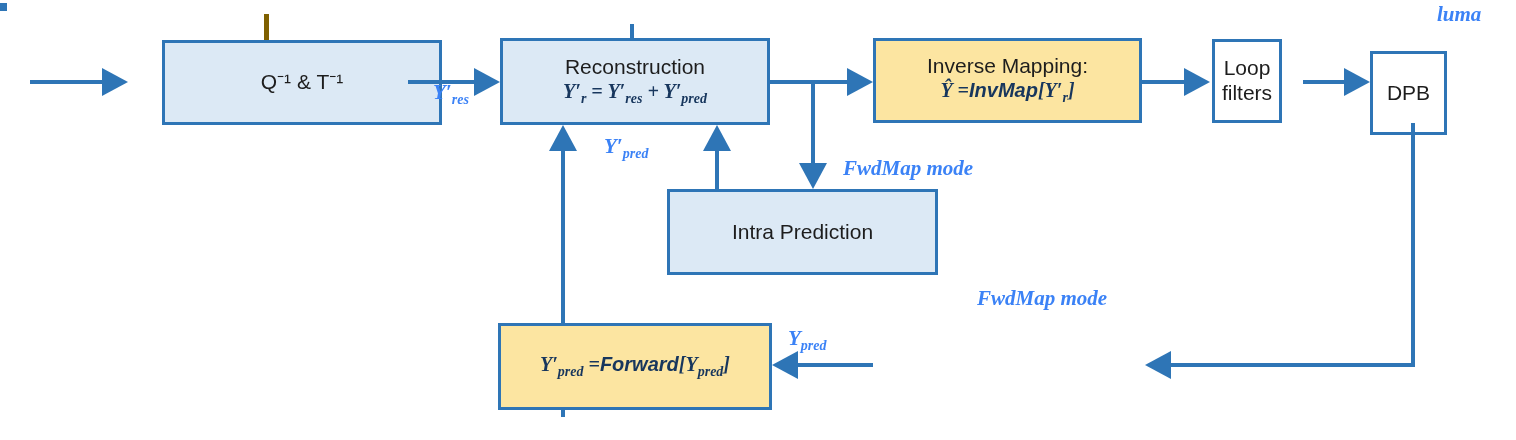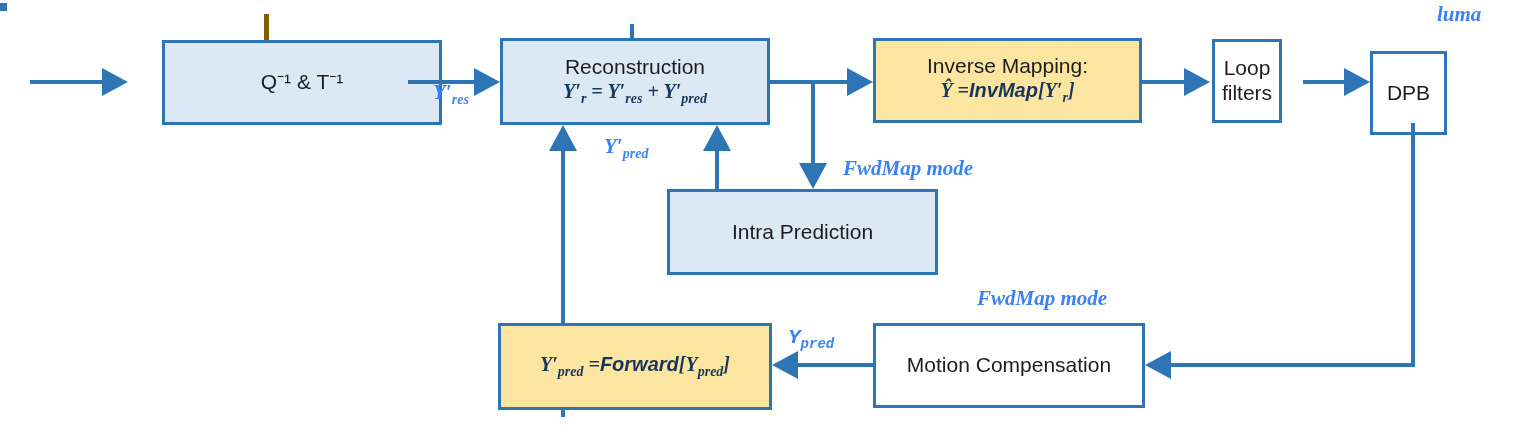--- a/index.html
+++ b/index.html
@@ -96,26 +96,23 @@
   <div class="mlabel" style="left:1437px; top:2px;">luma</div>
   <div class="box fill-white" style="left:1370px; top:51px; width:77px; height:84px;text-align:center;">
     <div class="title">DPB</div>
   </div>
 
   <div class="vline" style="left:1411px; top:123px; width:4px; height:244px;"></div>
   <div class="hline" style="left:1167px; top:363px; width:248px; height:4px;"></div>
   <div class="arr arr-left" style="left:1145px; top:351px;"></div>
 
   <div class="mlabel" style="left:977px; top:286px;">FwdMap mode</div>
-  <div class="box fill-white" style="left:873px; top:323px; width:272px; height:85px;">
-    <div class="title">Motion Compensation</div>
-  </div>
 
   <div class="hline" style="left:794px; top:363px; width:79px; height:4px;"></div>
   <div class="arr arr-left" style="left:772px; top:351px;"></div>
-  <div class="mlabel" style="left:788px; top:326px;font-family:Liberation Mono, monospace;"><span>Y</span><span class="sub">pred</span></div>
+  <div class="mlabel" style="left:788px; top:326px;"><span>Y</span><span class="sub">pred</span></div>
 
   <div class="box fill-yellow" style="left:498px; top:323px; width:274px; height:87px;">
     <div class="formula"><span>Y′</span><span class="sub">pred</span><span> =</span><span class="fn">Forward</span><span>[Y</span><span class="sub">pred</span><span>]</span></div>
   </div>
   <div class="vline" style="left:561px; top:410px; width:4px; height:7px;"></div>
 
 </div>
 
 </body></html>

